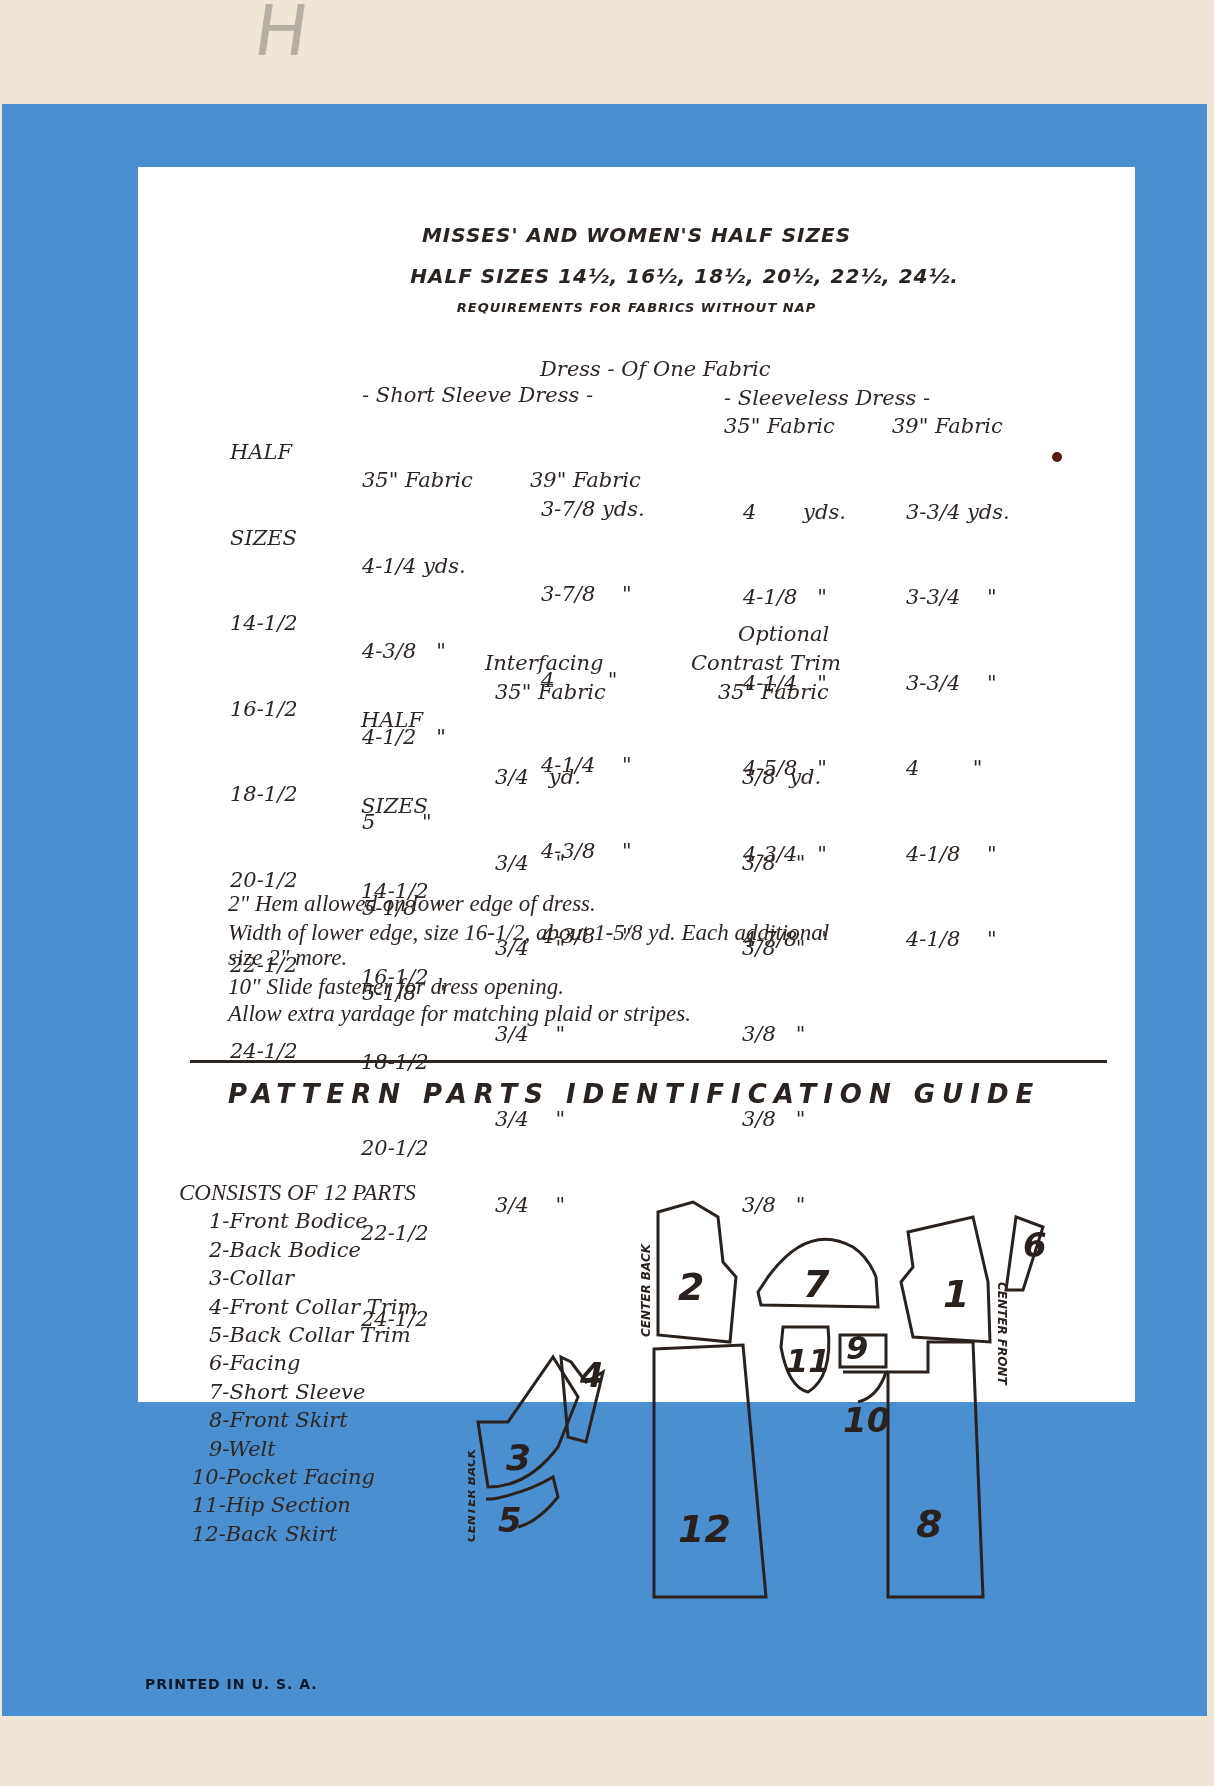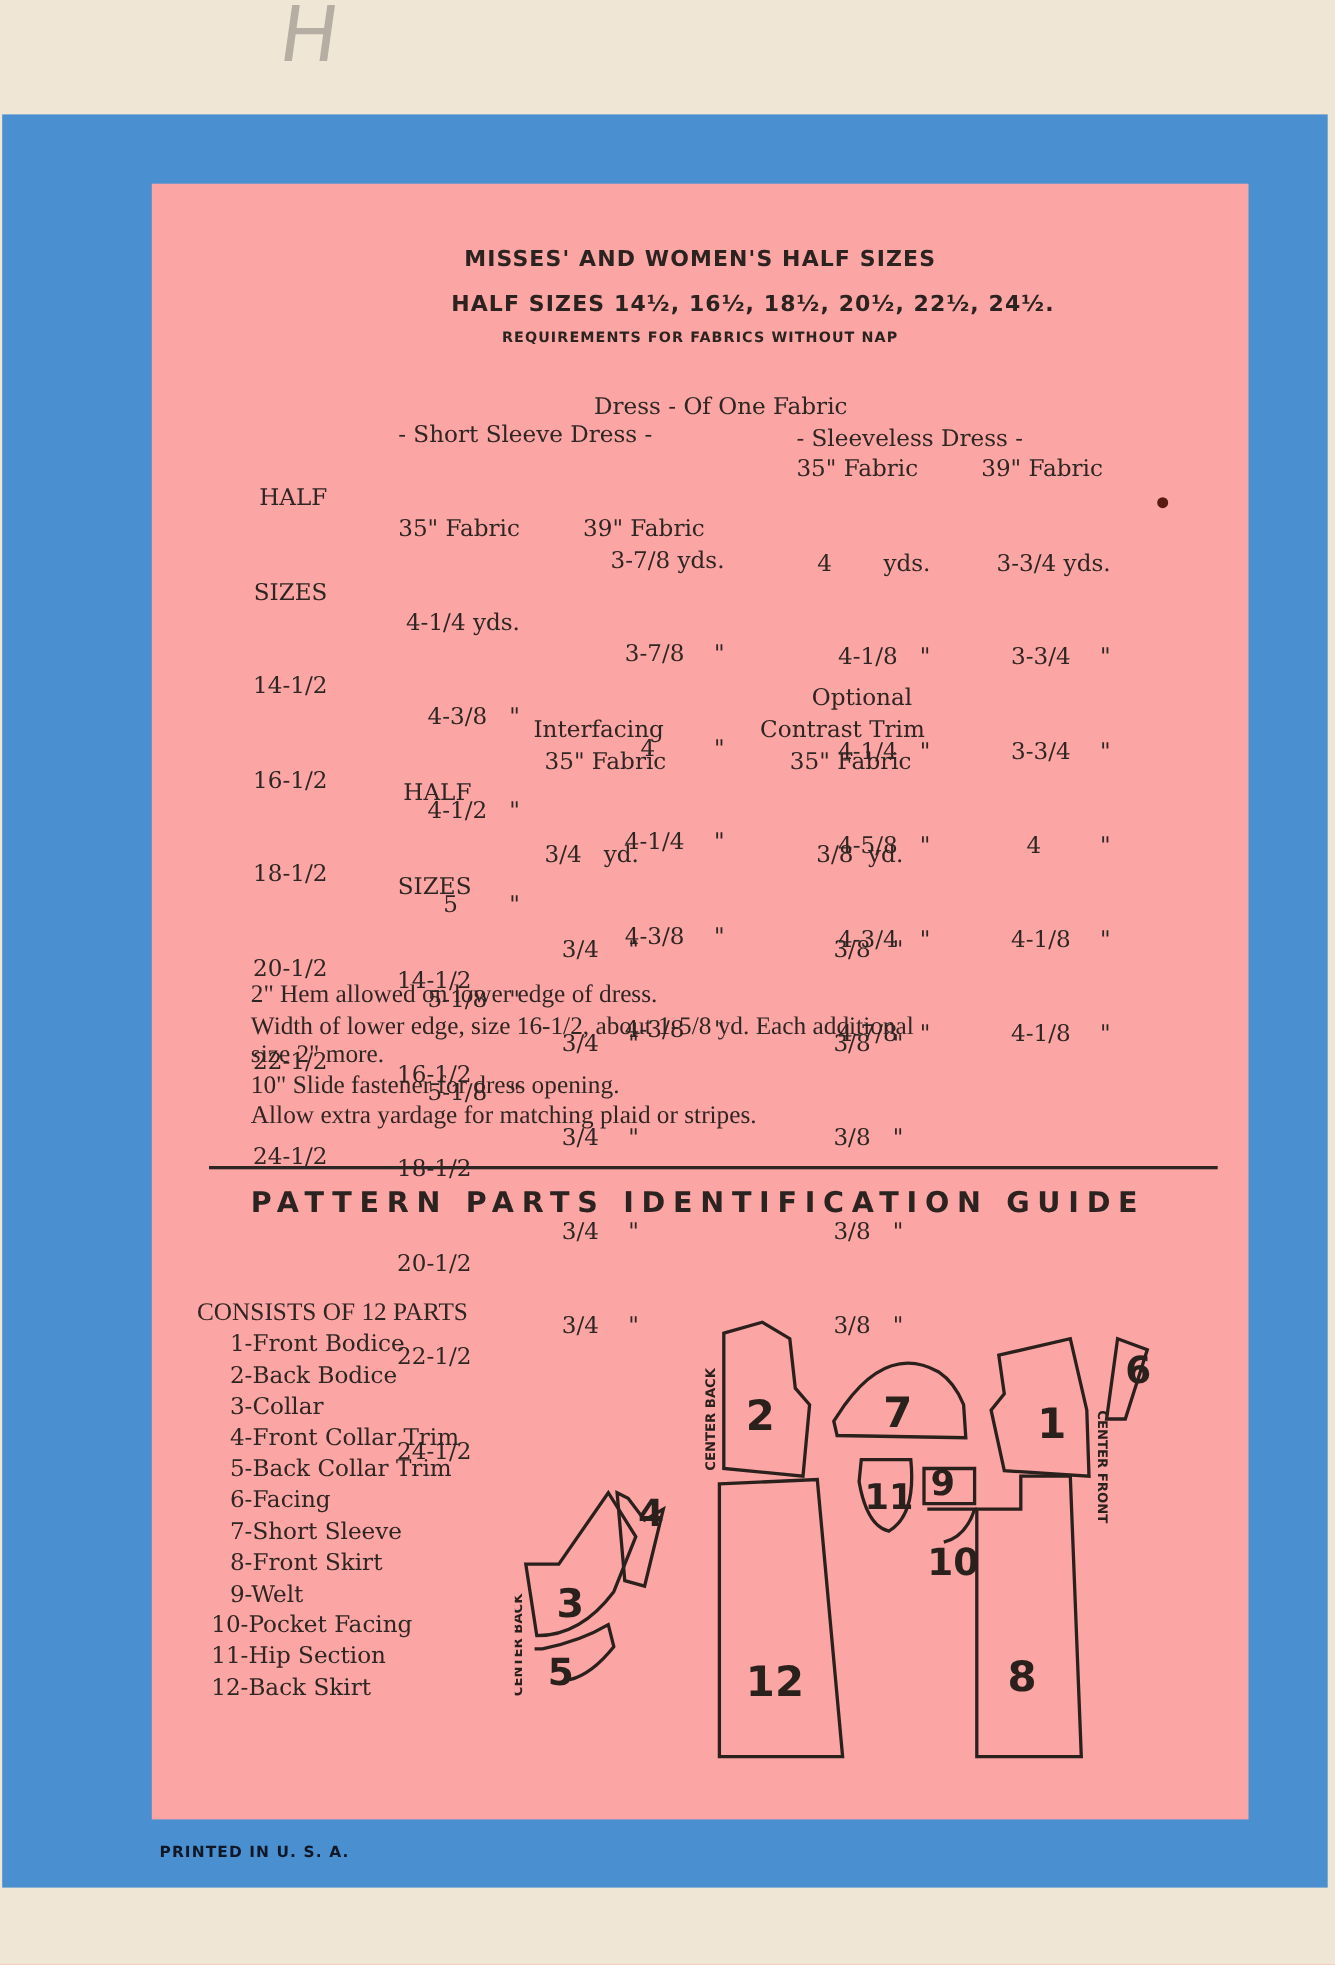--- a/index.html
+++ b/index.html
@@ -11,35 +11,36 @@
   }
   .ghost-mark {
     position:absolute; left:255px; top:-10px; font-size:70px; color:#b6aea2;
     font-family:"DejaVu Sans", sans-serif; transform:skewX(-8deg);
   }
   .frame {
     position:absolute; left:2px; top:104px; width:1205px; height:1612px;
     background:#4a90d0;
   }
   .panel {
-    position:absolute; left:138px; top:167px; width:997px; height:1487px;
-    background:#fca5a5;
+    position:absolute; left:138px; top:167px; width:997px; height:1235px;
+    background:#ffffff;
+    font-style:italic;
   }
   .printed {
     position:absolute; left:145px; top:1676px; font-family:"DejaVu Sans", sans-serif;
     font-weight:bold; font-size:14px; letter-spacing:1px; color:#101828;
   }
   .p-abs { position:absolute; }
   .hdr { font-family:"DejaVu Sans", sans-serif; font-weight:bold; text-align:center; position:absolute; left:0; width:100%; color:#2b231f; }
   .h1 { top:56px; font-size:20px; letter-spacing:1px; }
   .h2 { top:97px; font-size:20px; letter-spacing:1px; padding-left:30px; box-sizing:border-box;margin-left:33px; }
   .h3 { top:133px; font-size:13px; letter-spacing:1px; }
   .serif { font-family:"DejaVu Serif", serif; font-size:21px; line-height:28.5px; white-space:pre; }
   .col { position:absolute; }
-  .row { height:28.5px;text-align:right; }
+  .row { height:28.5px; }
   .notes { font-family:"Liberation Serif", serif; font-size:23px; line-height:29px; }
   .rule { position:absolute; left:52px; width:917px; height:3px; background:#2e2622; top:893px; }
   .guide { position:absolute; left:90px; top:912px; font-family:"DejaVu Sans", sans-serif; font-weight:bold; font-size:26px; letter-spacing:7px; color:#2b231f; }
   .parts { position:absolute; left:41px; top:1012px; font-size:21px; line-height:28.4px; }
   .parts .item { padding-left:30px; }
   .parts .item.wide { padding-left:13px; }
   svg text { font-family:"DejaVu Sans", sans-serif; font-weight:bold; fill:#2a211d; }
 </style>
 </head>
 <body>
@@ -73,21 +74,21 @@
       <div class="row">4-1/4 yds.</div>
       <div class="row">4-3/8   "</div>
       <div class="row">4-1/2   "</div>
       <div class="row">5       "</div>
       <div class="row">5-1/8   "</div>
       <div class="row">5-1/8   "</div>
     </div>
     <div class="col serif" style="left:392px; top:242px;">
       <div class="row" style="padding-left:-30px">39" Fabric</div>
     </div>
-    <div class="col serif" style="left:417px; top:270.5px;">
+    <div class="col serif" style="left:403px; top:270.5px;">
       <div class="row">3-7/8 yds.</div>
       <div class="row">3-7/8    "</div>
       <div class="row">4        "</div>
       <div class="row">4-1/4    "</div>
       <div class="row">4-3/8    "</div>
       <div class="row">4-3/8    "</div>
     </div>
 
     <div class="col serif" style="left:586px; top:217px;">- Sleeveless Dress -</div>
     <div class="col serif" style="left:586px; top:245px;">35" Fabric</div>

